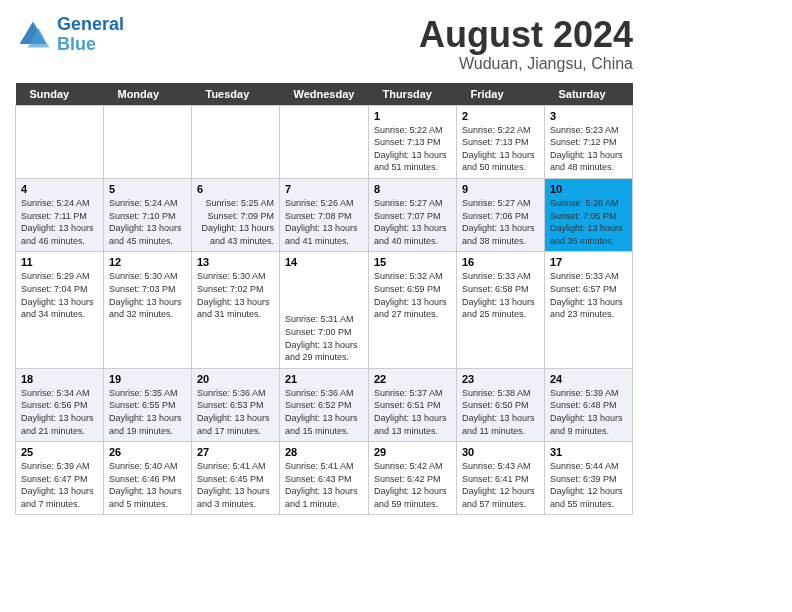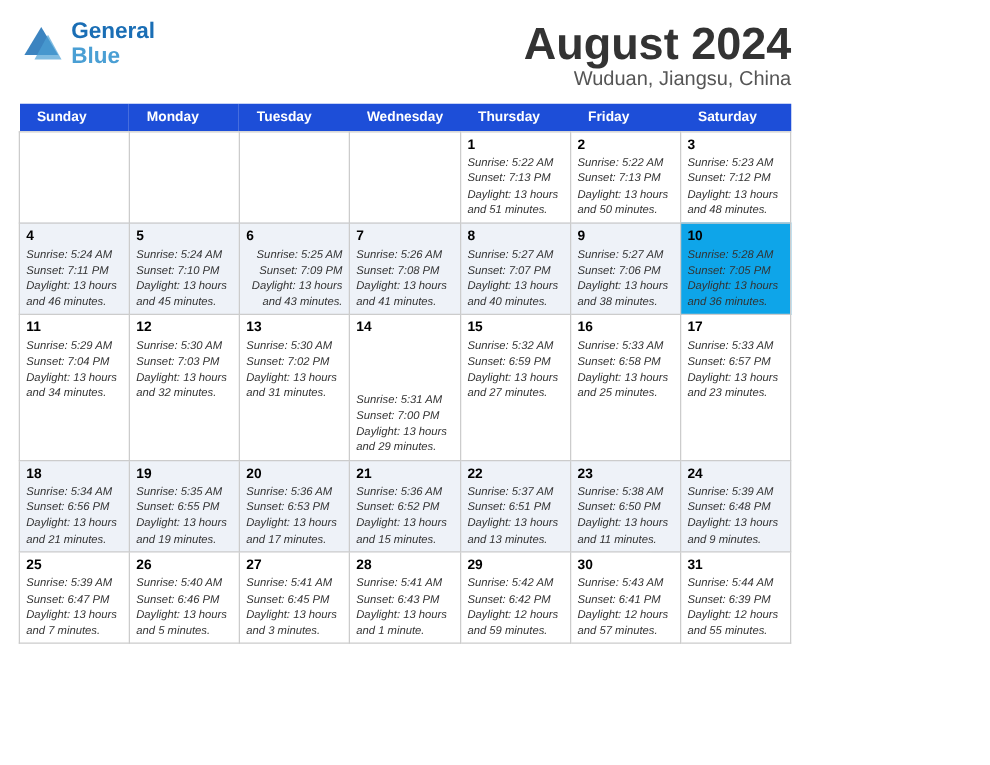--- a/index.html
+++ b/index.html
@@ -50,21 +50,21 @@
     .location {
       font-size: 16px;
       color: #555;
     }
     .calendar {
       width: 100%;
       border-collapse: collapse;
       font-size: 10px;
     }
     .calendar th {
-      background-color: #1d4ed8;
+      background-color: #404040;
       color: white;
       text-align: left;
       padding: 5px 14px;
       font-size: 11px;
       font-weight: bold;
     }
     .calendar td {
       border: 1px solid #ccc;
       vertical-align: top;
       padding: 4px 5px;
@@ -81,21 +81,20 @@
     .day-num {
       font-weight: bold;
       font-size: 11px;
       display: block;
       margin-bottom: 2px;
     }
     .day-info {
       font-size: 9px;
       color: #333;
       line-height: 1.4;
-      font-style: italic;
     }
     .empty-cell {
       background: #fff !important;
     }
   </style>
 </head>
 <body>
 
 <div class="container">
   <div class="header">

